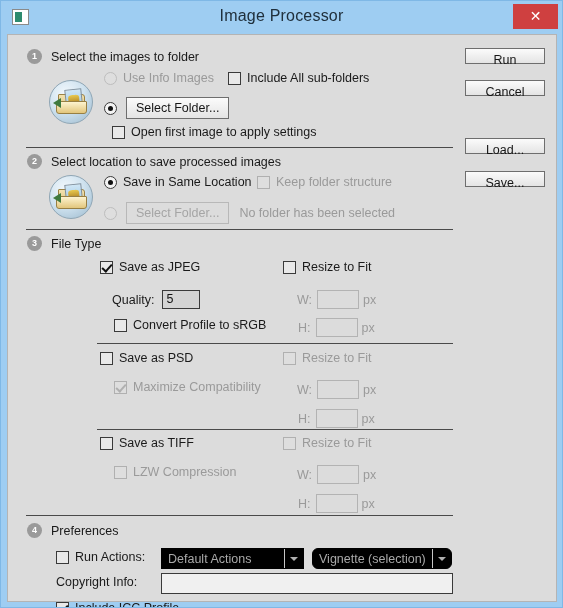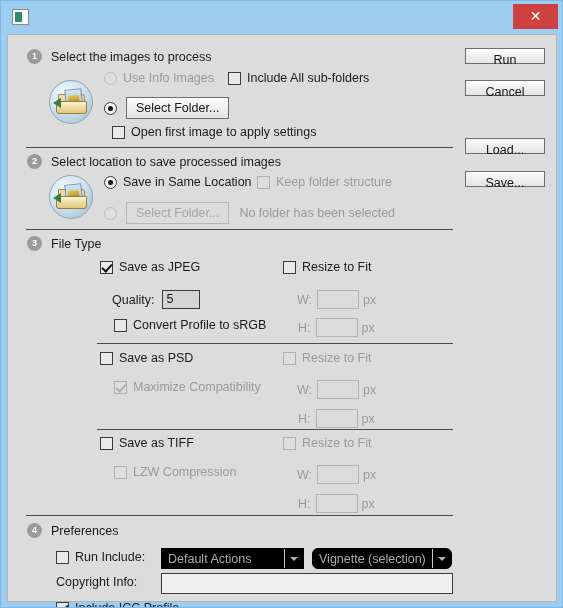--- a/index.html
+++ b/index.html
@@ -283,33 +283,34 @@
 </style>
 </head>
 <body>
 
 <div class="window">
 
   <div class="titlebar">
     <div class="title-icon">
         <i></i>
       </div>
+    <div class="title-text">Image Processor</div>
     <div class="close-button">✕</div>
   </div>
 
   <div class="panel">
 
     <div class="btn side-btn" style="left:457px; top:13px;">Run</div>
     <div class="btn side-btn" style="left:457px; top:45px;">Cancel</div>
     <div class="btn side-btn" style="left:457px; top:136px;">Save...</div>
     <div class="btn side-btn" style="left:457px; top:103px;">Load...</div>
 
     <div class="row" style="left:19px; top:14px;">
       <span class="badge">1</span>
-      <span class="lbl" style="margin-left:9px;">Select the images to process</span>
+      <span class="lbl" style="margin-left:9px;">Select the images to folder</span>
     </div>
 
     <div class="folder-icon" style="left:41px; top:45px;">
       <div class="fback"></div>
         <div class="photo"></div>
         <div class="ffront"></div>
         <div class="arrow"></div>
     </div>
 
     <div class="row" style="left:96px; top:36px;">
@@ -451,21 +452,21 @@
 
     <div class="rule" style="left:18px; top:480px; width:427px;"></div>
 
     <div class="row" style="left:19px; top:488px;">
       <span class="badge">4</span>
       <span class="lbl" style="margin-left:9px;">Preferences</span>
     </div>
 
     <div class="row" style="left:48px; top:515px;">
       <span class="cb"></span>
-      <span class="lbl" style="margin-left:6px;">Run Include:</span>
+      <span class="lbl" style="margin-left:6px;">Run Actions:</span>
     </div>
     <div class="sel" style="position:absolute; left:153px; top:513px; width:143px;">
       <span class="sel-text">Default Actions</span>
       <span class="sel-arrow"></span>
     </div>
     <div class="sel" style="position:absolute; left:304px; top:513px; width:140px;border-radius:6px;">
       <span class="sel-text">Vignette (selection)</span>
       <span class="sel-arrow"></span>
     </div>
 

